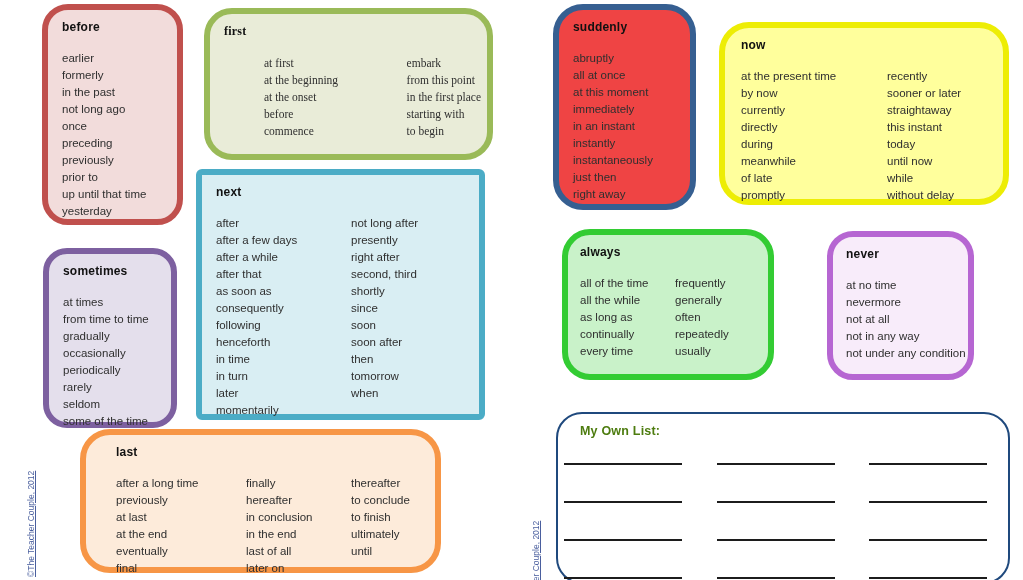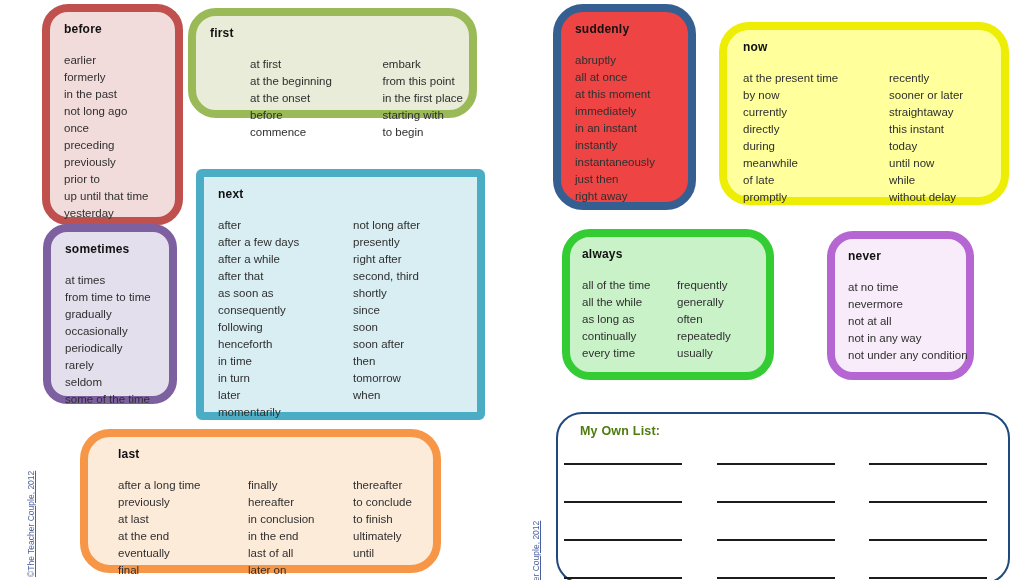--- a/index.html
+++ b/index.html
@@ -1,29 +1,29 @@
 <!DOCTYPE html>
 <html><head>
 <meta charset="utf-8">
 <style>
   * { margin:0; padding:0; box-sizing:border-box; }
   html,body { background:#ffffff; }
   body { font-family:"Liberation Sans", sans-serif; }
   .page { position:relative; width:1023px; height:580px; overflow:hidden; background:#ffffff; }
 
-  .wordbox { position:absolute; border:8px solid #404040; border-radius:26px; padding:10px 6px 6px 14px; }
+  .wordbox { position:absolute; border:6px solid #404040; border-radius:26px; padding:10px 6px 6px 14px; }
   .box-title { display:block; font-weight:bold; font-size:12px; color:#111111; letter-spacing:.2px; }
   .cols { display:flex; margin-top:16px; }
   .col { display:block; }
   .word { font-size:11.5px; line-height:17px; color:#2f2f2f; white-space:nowrap; }
 
   #box-before    { left:42px;  top:4px;   width:141px; height:221px; border-radius:26px; }
-  #box-first     { left:188px; top:8px;   width:289px; height:110px; border-radius:28px; }
+  #box-first     { left:204px; top:8px;   width:289px; height:152px; border-radius:28px;font-family:Liberation Serif, serif; }
   #box-next      { left:196px; top:169px; width:289px; height:251px; border-radius:6px; }
-  #box-sometimes { left:43px;  top:224px; width:134px; height:180px; border-radius:24px; }
+  #box-sometimes { left:43px;  top:248px; width:134px; height:180px; border-radius:24px; }
   #box-last      { left:80px;  top:429px; width:361px; height:144px; border-radius:30px; padding-left:30px; }
   #box-suddenly  { left:553px; top:4px;   width:143px; height:206px; border-radius:30px; }
   #box-now       { left:719px; top:22px;  width:290px; height:183px; border-radius:30px; padding-left:16px; }
   #box-always    { left:562px; top:229px; width:212px; height:151px; border-radius:28px; padding-left:12px; }
   #box-never     { left:827px; top:231px; width:147px; height:149px; border-radius:26px; padding-left:13px; }
 
   #box-first    .col:first-child { width:145px;margin-left:40px; }
   #box-next     .col:first-child { width:135px; }
   #box-last     .col:nth-child(1){ width:130px; }
   #box-last     .col:nth-child(2){ width:105px; }

